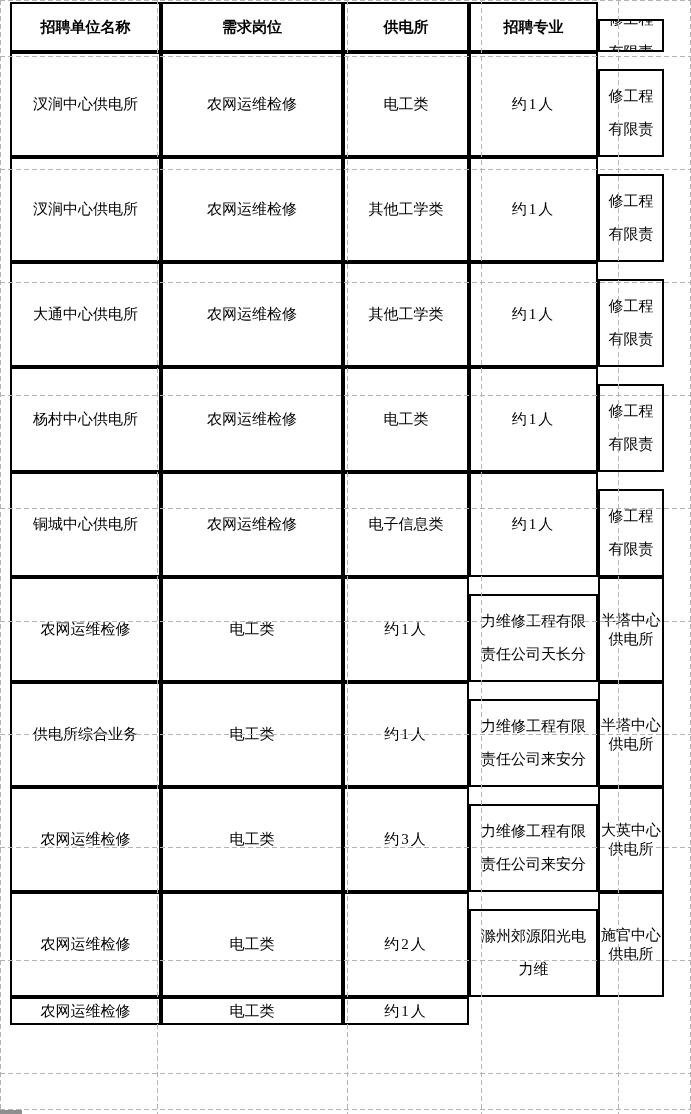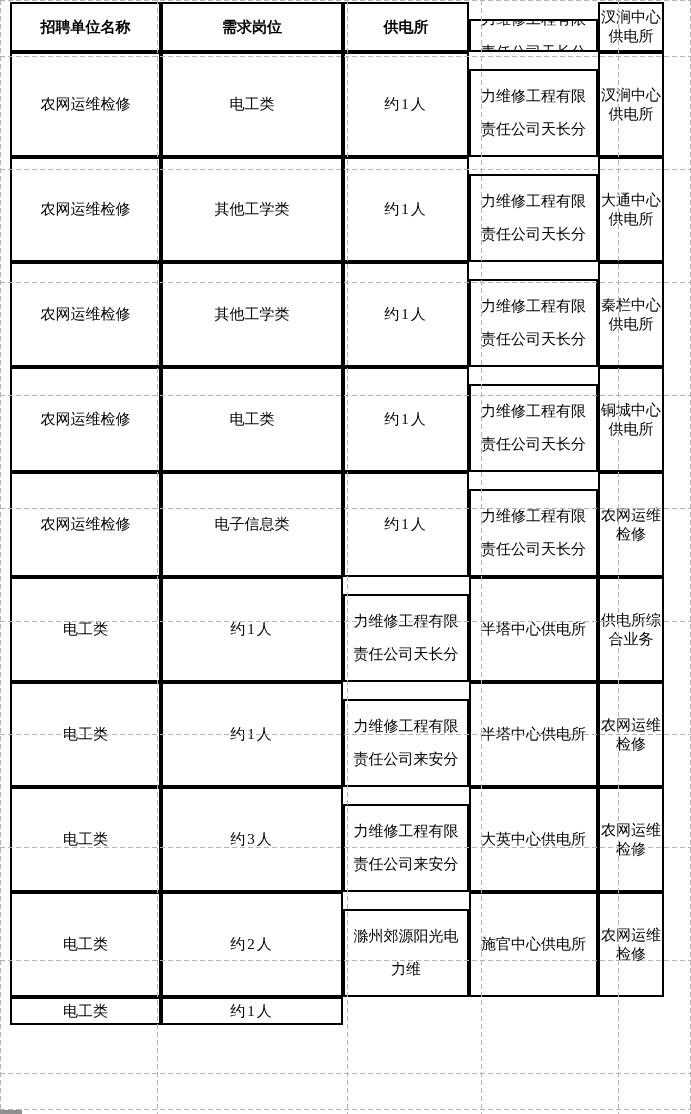--- a/index.html
+++ b/index.html
@@ -33,41 +33,42 @@
 </style>
 </head>
 <body>
 
 <div class="page">
 
   <div class="grid">
     <div class="cell head">招聘单位名称</div>
     <div class="cell head">需求岗位</div>
     <div class="cell head">供电所</div>
+    <div class="cell head">招聘专业</div>
 
     <div class="cell company">滁州郊源阳光电力维修工程有限责任公司天长分公司</div>
     <div class="cell">汊涧中心供电所</div>
     <div class="cell">农网运维检修</div>
     <div class="cell">电工类</div>
     <div class="cell count">约1人</div>
 
     <div class="cell company">滁州郊源阳光电力维修工程有限责任公司天长分公司</div>
     <div class="cell">汊涧中心供电所</div>
     <div class="cell">农网运维检修</div>
     <div class="cell">其他工学类</div>
     <div class="cell count">约1人</div>
 
     <div class="cell company">滁州郊源阳光电力维修工程有限责任公司天长分公司</div>
     <div class="cell">大通中心供电所</div>
     <div class="cell">农网运维检修</div>
     <div class="cell">其他工学类</div>
     <div class="cell count">约1人</div>
 
     <div class="cell company">滁州郊源阳光电力维修工程有限责任公司天长分公司</div>
-    <div class="cell">秦栏中心供电所</div>
+    <div class="cell">杨村中心供电所</div>
     <div class="cell">农网运维检修</div>
     <div class="cell">电工类</div>
     <div class="cell count">约1人</div>
 
     <div class="cell company">滁州郊源阳光电力维修工程有限责任公司天长分公司</div>
     <div class="cell">铜城中心供电所</div>
     <div class="cell">农网运维检修</div>
     <div class="cell">电子信息类</div>
     <div class="cell count">约1人</div>
 

